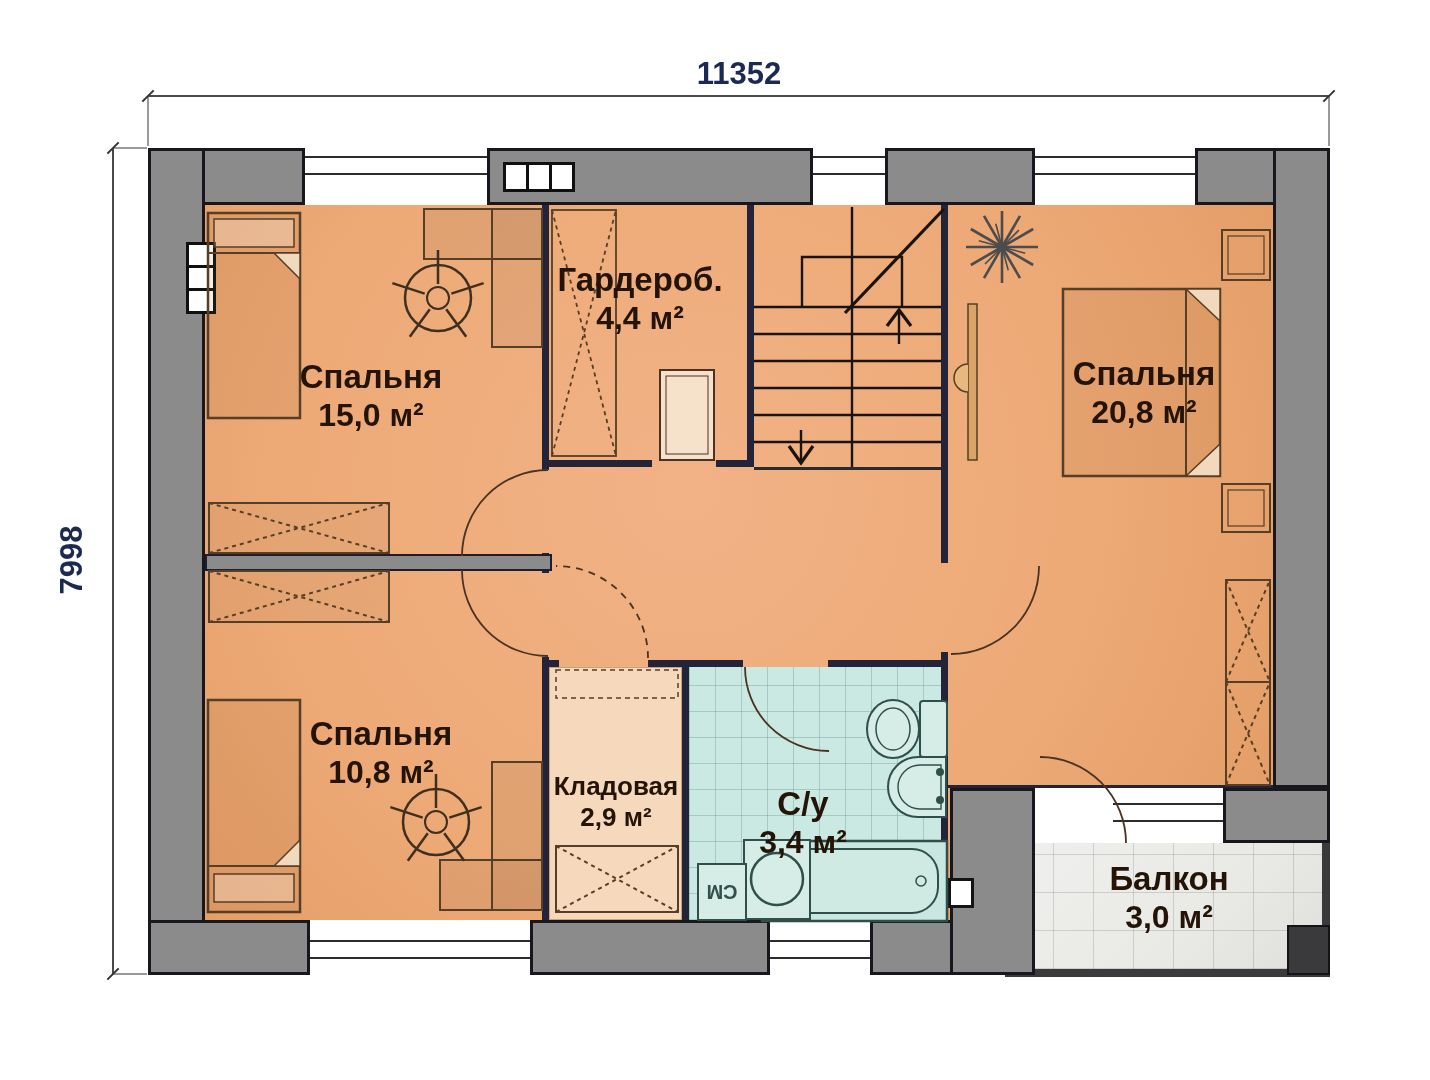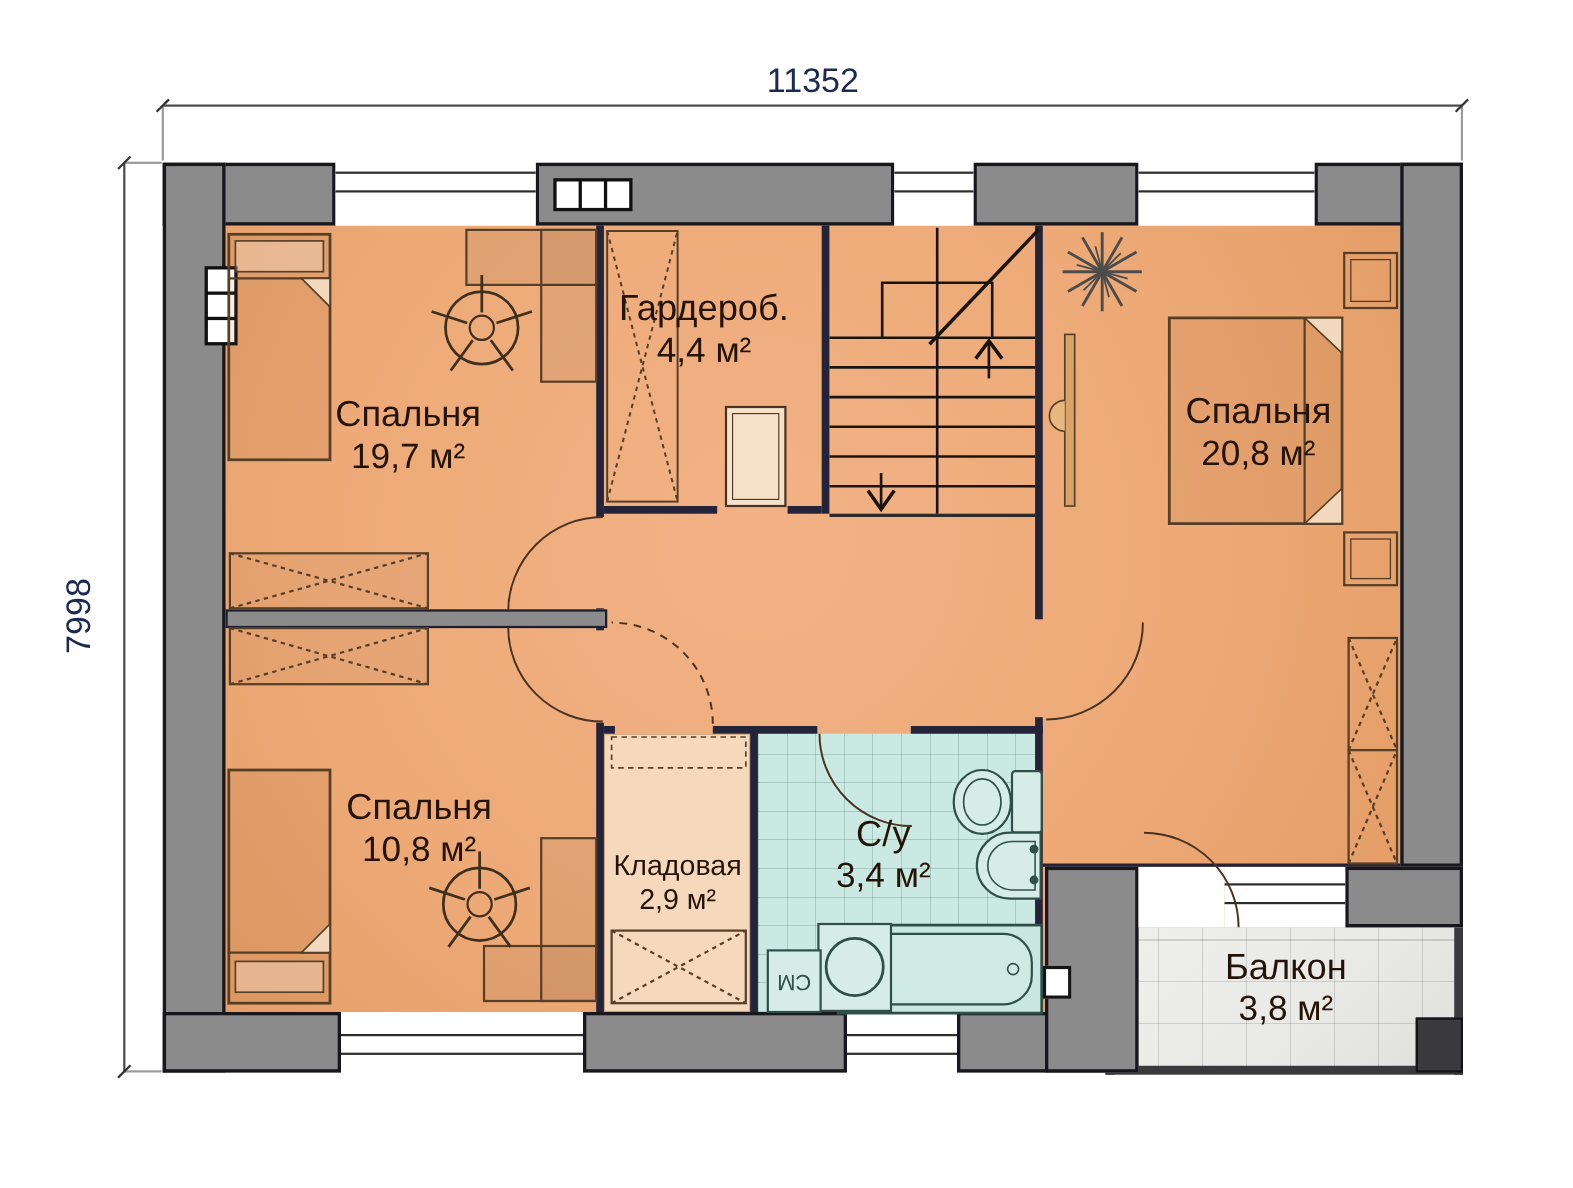--- a/index.html
+++ b/index.html
@@ -1,17 +1,17 @@
 <!DOCTYPE html>
 <html style="--floor: #edaa77; --floor-light: #f6d9bc; --wall: #8b8b8b; --wall-border: #17171d; --partition: #23233a; --bath: #cbe9e3; --balcony: #e9e9e6; --dim: #1c2a52; --label: #241307;"><head>
 <meta charset="utf-8">
 <style>
   html,body{margin:0;padding:0;background:#fff;width:1430px;height:1080px;overflow:hidden;
     font-family:"Liberation Sans",sans-serif;}
-  #plan{position:relative;width:1430px;height:1080px;background:#fff;}
+  #plan{position:relative;width:1430px;height:1080px;background:#fff;font-weight:bold;}
   .abs{position:absolute;box-sizing:border-box;}
   
   .wall{position:absolute;box-sizing:border-box;background:var(--wall,#8b8b8b);border:3px solid var(--wall-border,#17171d);}
   .wall-dark{position:absolute;box-sizing:border-box;background:#3a3a3c;border:2px solid #141418;}
   .part{position:absolute;background:var(--partition,#23233a);}
   .part-gray{position:absolute;box-sizing:border-box;background:var(--wall,#8b8b8b);border:2px solid #1d1d2e;}
   
   #floor-main{background:radial-gradient(circle at 45% 40%, #f2b286 0%, var(--floor,#edaa77) 55%, #e29a63 100%);}
   #floor-storage{background:var(--floor-light,#f6d9bc);border:1px solid #c9a27b;}
   #floor-bath{background:
@@ -301,41 +301,41 @@
       <g>
         <rect x="744" y="840" width="66" height="79" stroke-width="2" fill="#d6ece7"></rect>
         <circle cx="777" cy="879" r="26" stroke-width="2.5"></circle>
       </g>
       <rect x="698" y="864" width="48" height="56" stroke-width="2" fill="#d6ece7"></rect>
     </g>
   </svg>
 
   <div class="room-label" style="left:371px;top:396px;">
     <div class="room-name">Спальня</div>
-    <div class="room-area">19,7 м²</div>
+    <div class="room-area">15,0 м²</div>
   </div>
   <div class="room-label" style="left:640px;top:299px;">
     <div class="room-name">Гардероб.</div>
     <div class="room-area">4,4 м²</div>
   </div>
   <div class="room-label" style="left:1144px;top:393px;">
     <div class="room-name">Спальня</div>
     <div class="room-area">20,8 м²</div>
   </div>
   <div class="room-label" style="left:381px;top:753px;">
     <div class="room-name">Спальня</div>
     <div class="room-area">10,8 м²</div>
   </div>
   <div class="room-label sm" style="left:616px;top:802px;">
     <div class="room-name">Кладовая</div>
     <div class="room-area">2,9 м²</div>
   </div>
-  <div class="room-label" style="left:803px;top:777px;">
+  <div class="room-label" style="left:803px;top:823px;">
     <div class="room-name">С/у</div>
     <div class="room-area">3,4 м²</div>
   </div>
   <div class="room-label" style="left:1169px;top:898px;">
     <div class="room-name">Балкон</div>
-    <div class="room-area">3,8 м²</div>
+    <div class="room-area">3,0 м²</div>
   </div>
   <div id="washer-label">СМ</div>
 
 </div>
 
 </body></html>

